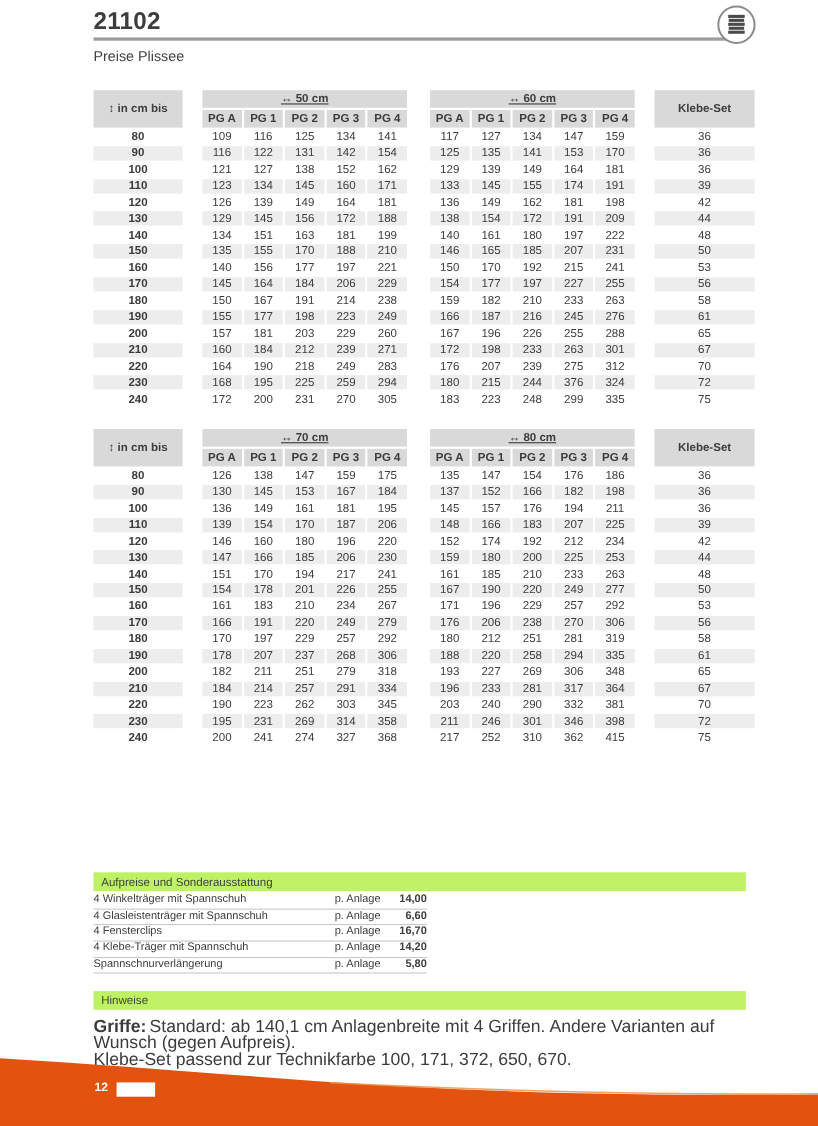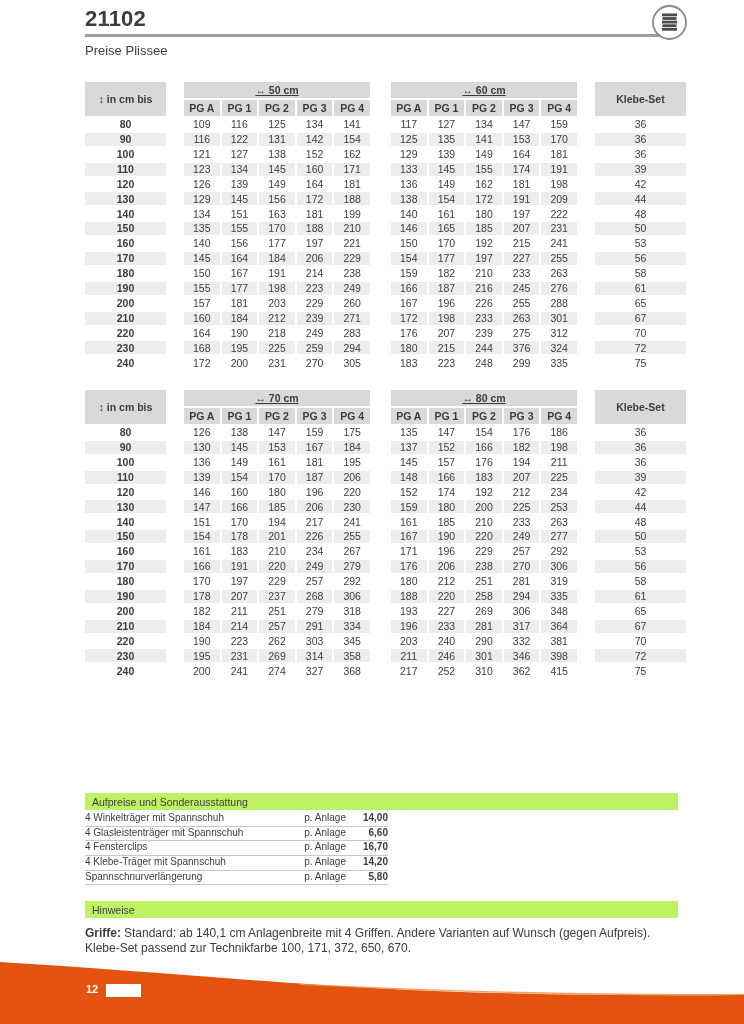--- a/index.html
+++ b/index.html
@@ -40,21 +40,21 @@
   .auf-table { width:303px; margin-top:2px; }
   .auf-row { display:flex; align-items:flex-start; height:14.7px; border-bottom:1px solid #c8c8c8;
         font-size:10px; color:#3c3c3c; }
   .auf-label { flex:1; }
   .auf-unit { width:58px; text-align:right; }
   .auf-price { width:42px; text-align:right; font-weight:bold; }
 
   
   .notes { position:absolute; left:85px; top:901px; width:593px; }
   .note-lines { margin-top:8px; }
-  .note-line { font-size:12px; color:#3c3c3c; line-height:15px; }
+  .note-line { font-size:16px; color:#3c3c3c; line-height:15px; }
   .note-bold { font-weight:bold; margin-right:3px; }
 
   
   .footer-svg { position:absolute; left:0; top:954px; width:744px; height:70px; display:block; }
   .page-number { position:absolute; left:86px; top:983px; font-size:11px; font-weight:bold; color:#ffffff; }
   .footer-logo { position:absolute; left:106px; top:983.5px; width:35px; height:13px; background:#ffffff; }
 </style>
 </head>
 <body>
 

